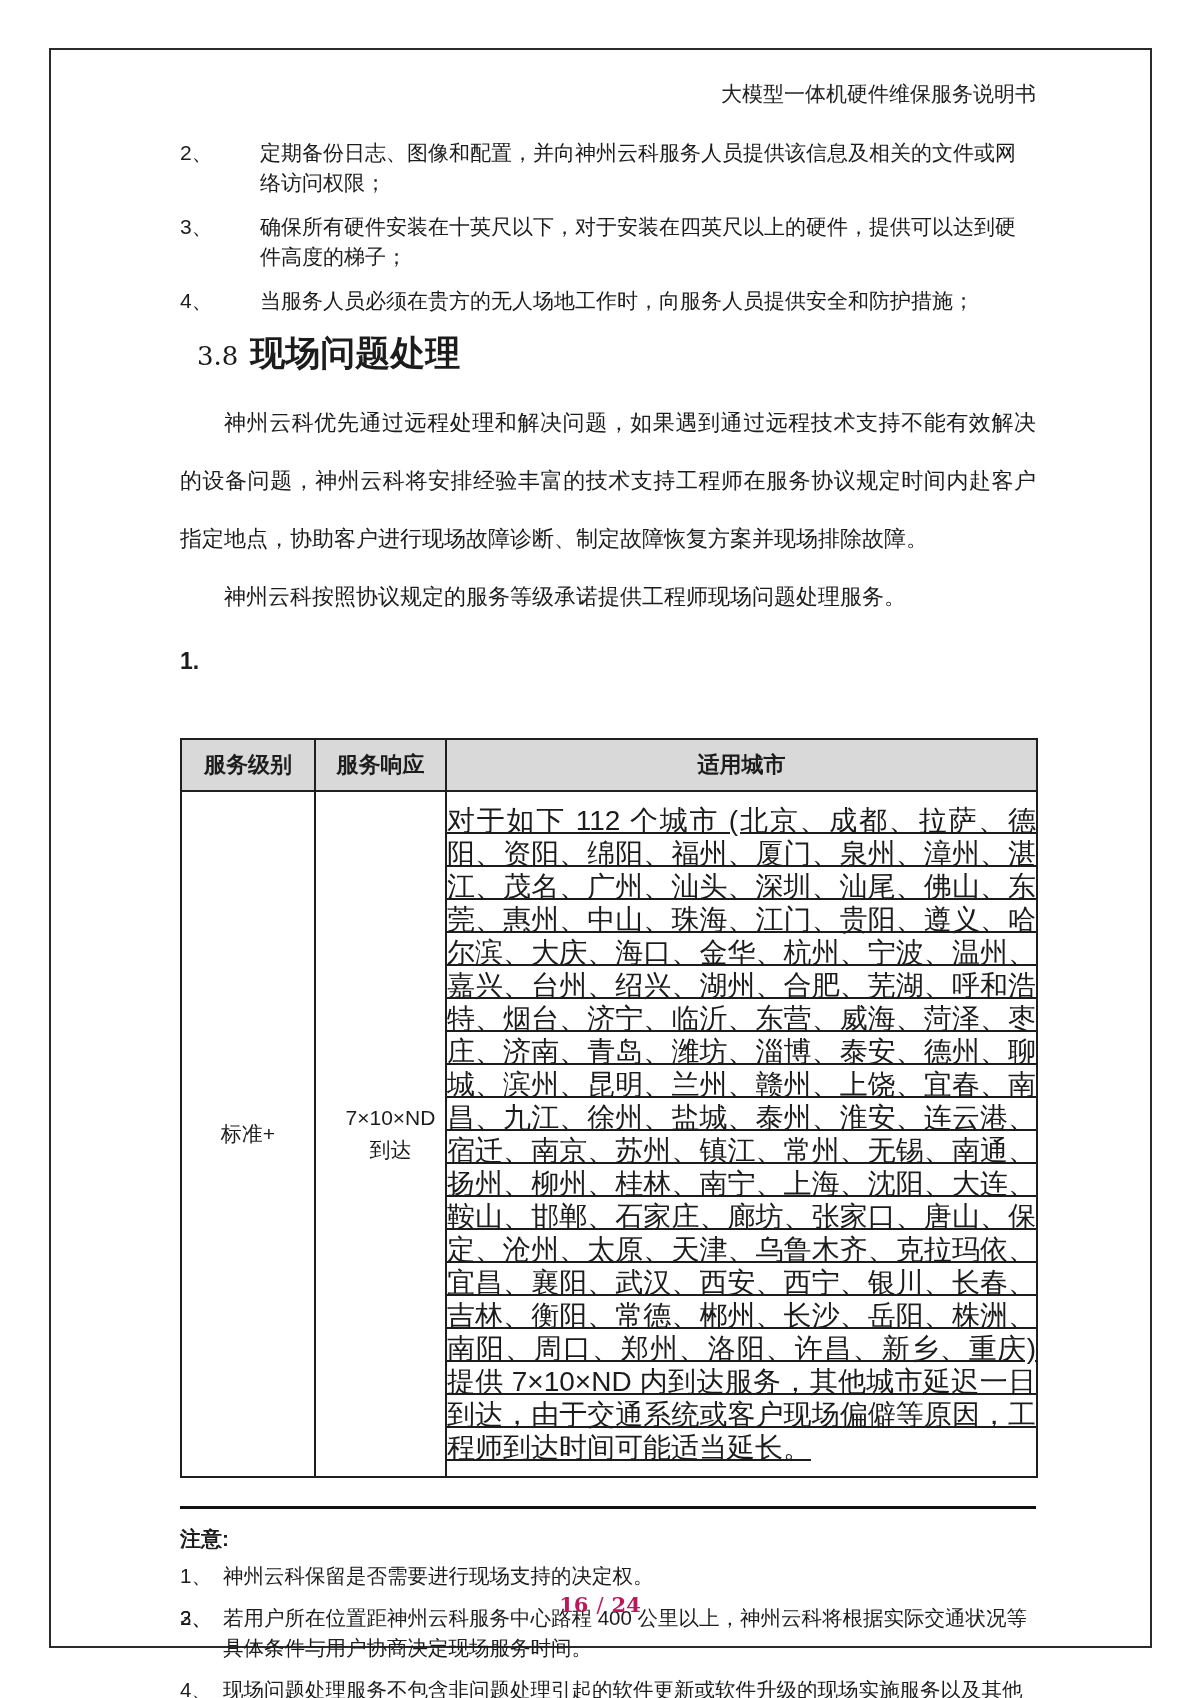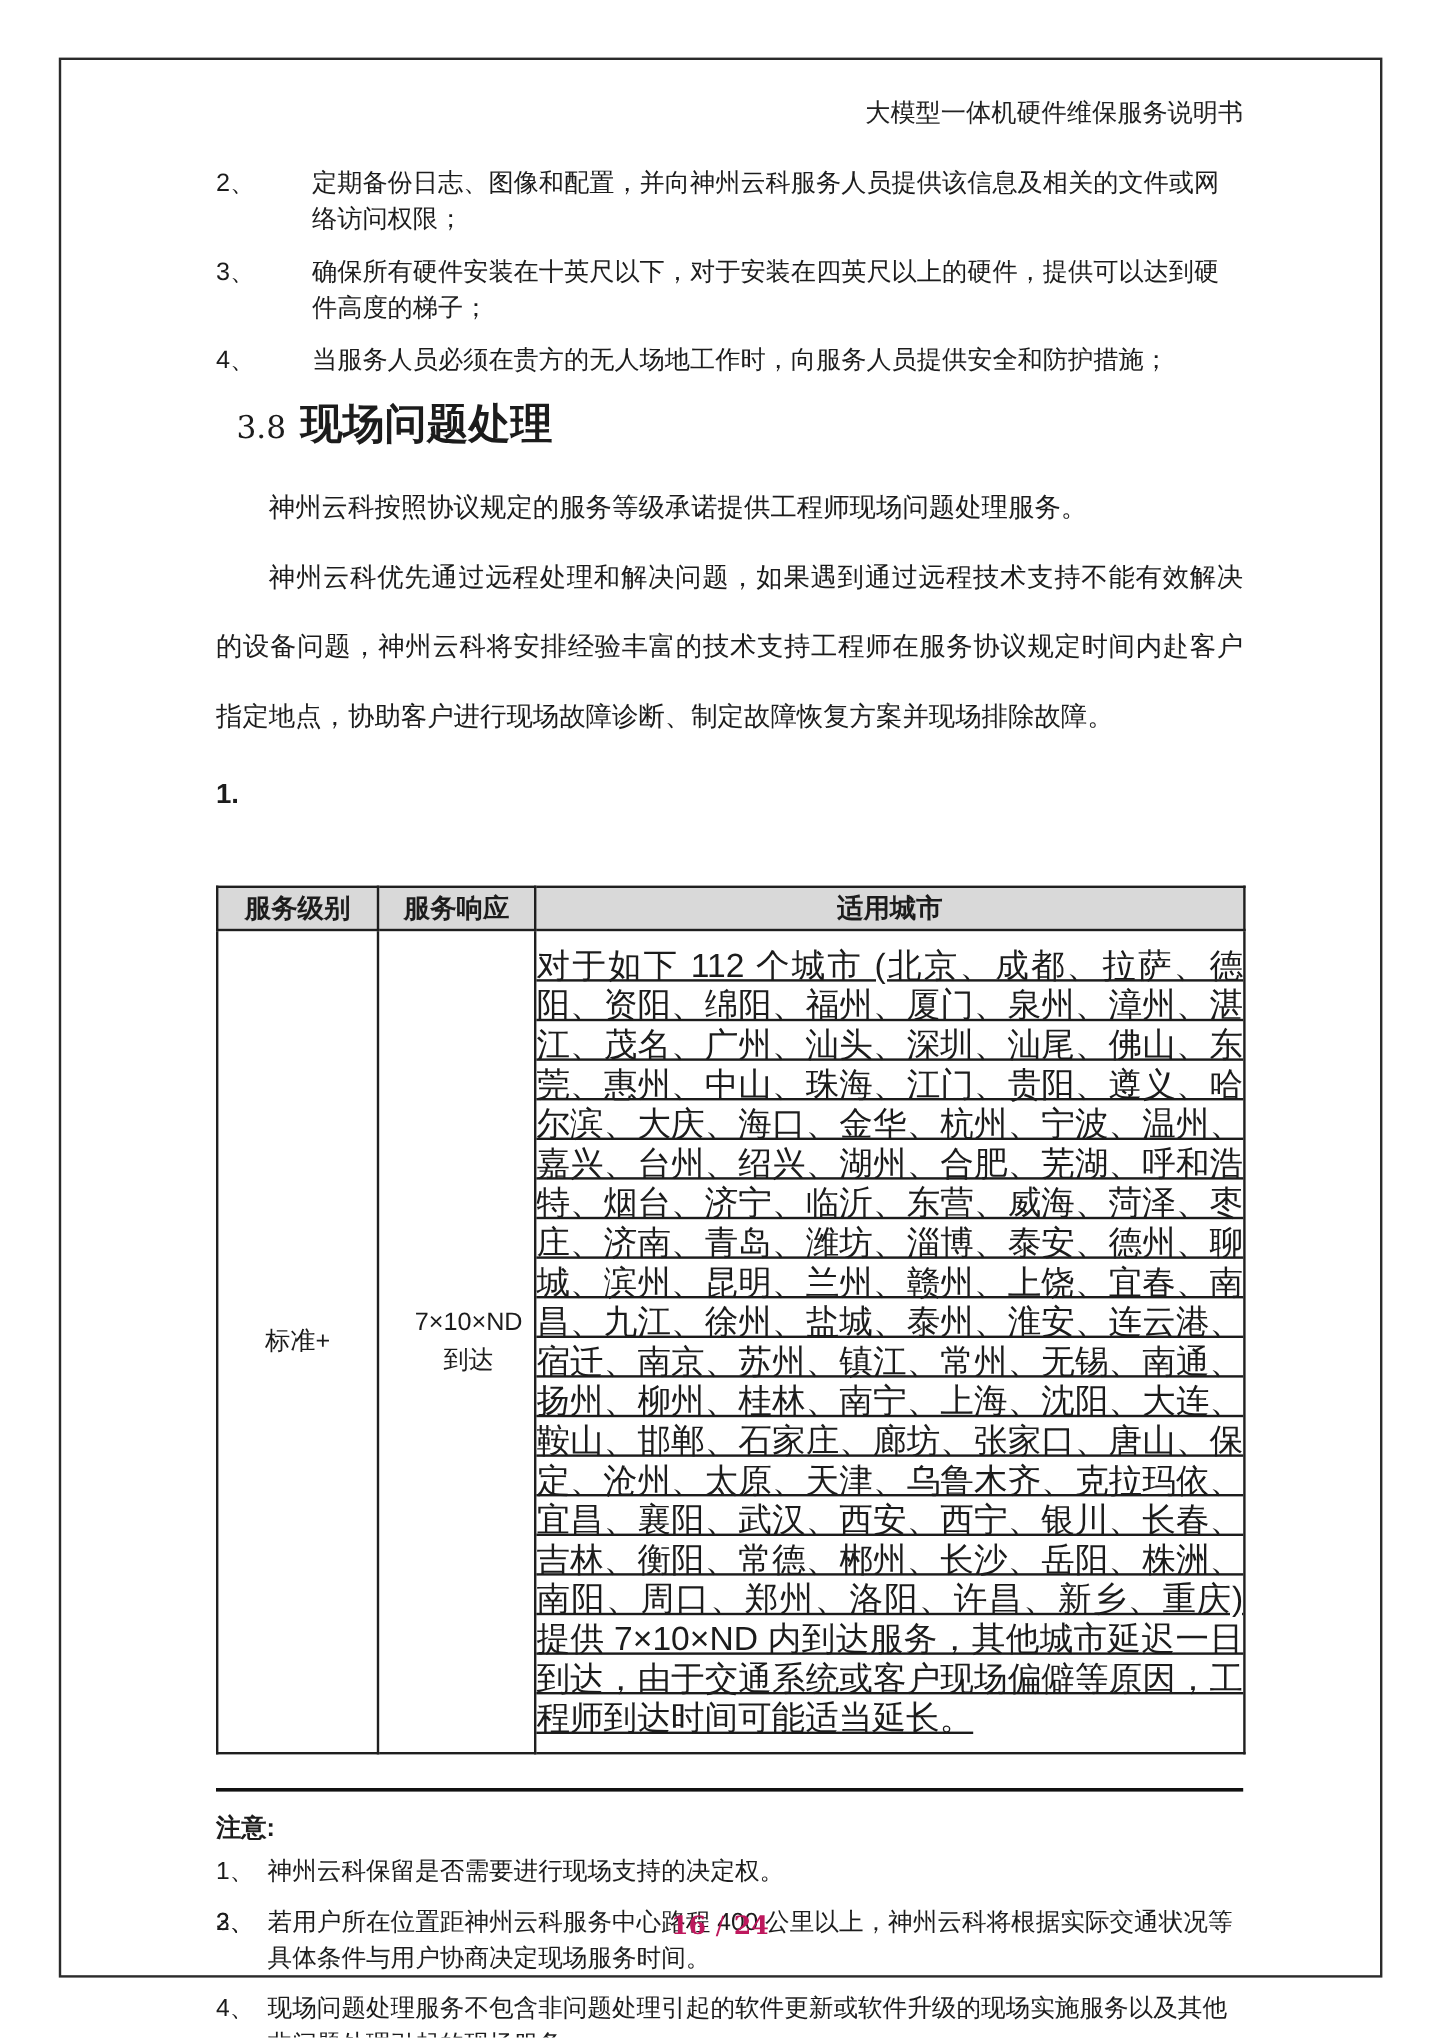--- a/index.html
+++ b/index.html
@@ -39,21 +39,21 @@
   .para-block { margin-top:26px; }
   
   .coverage-label { margin-top:22px; height:30px; font-size:23px; font-weight:bold; display:flex; }
   .coverage-label .lbl-num { margin-right:10px; }
   
   table.coverage-table {
     margin-top:60px; width:856px; border-collapse:collapse; table-layout:fixed;
   }
   .coverage-table th, .coverage-table td { border:2px solid #1f1f1f; }
   .coverage-table th {
-    background:#d9d9d9; height:36px; font-size:22px; font-weight:bold; text-align:center;
+    background:#d9d9d9; height:52px; font-size:22px; font-weight:bold; text-align:center;
   }
   .col-level { width:134px; }
   .col-response { width:131px; }
   .col-cities { width:591px; }
   .cell-center { text-align:center; vertical-align:middle; font-size:21px; line-height:32px; }
   .cell-cities {
     vertical-align:top; padding:12px 0; font-size:28px; line-height:33px;
     text-align:justify;
     text-decoration:underline;
   }
@@ -96,22 +96,22 @@
       <span class="txt">当服务人员必须在贵方的无人场地工作时，向服务人员提供安全和防护措施；</span>
     </div>
   </div>
 
   <div class="section-heading">
     <span class="sec-num">3.8</span>
     <span class="sec-title">现场问题处理</span>
   </div>
 
   <div class="para-block">
+    <p class="para">神州云科优先通过远程处理和解决问题，如果遇到通过远程技术支持不能有效解决的设备问题，神州云科将安排经验丰富的技术支持工程师在服务协议规定时间内赴客户指定地点，协助客户进行现场故障诊断、制定故障恢复方案并现场排除故障。</p>
     <p class="para">神州云科按照协议规定的服务等级承诺提供工程师现场问题处理服务。</p>
-    <p class="para">神州云科优先通过远程处理和解决问题，如果遇到通过远程技术支持不能有效解决的设备问题，神州云科将安排经验丰富的技术支持工程师在服务协议规定时间内赴客户指定地点，协助客户进行现场故障诊断、制定故障恢复方案并现场排除故障。</p>
   </div>
 
   <div class="coverage-label">
     <span class="lbl-num">1.</span>
   </div>
 
   <table class="coverage-table">
     <colgroup>
       <col class="col-level">
         <col class="col-response">

